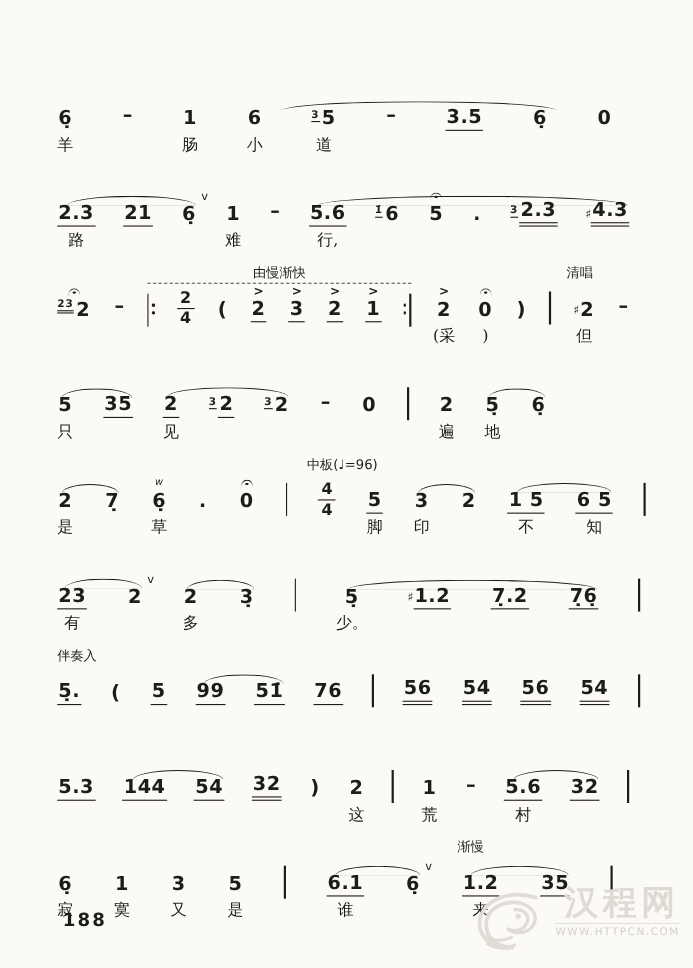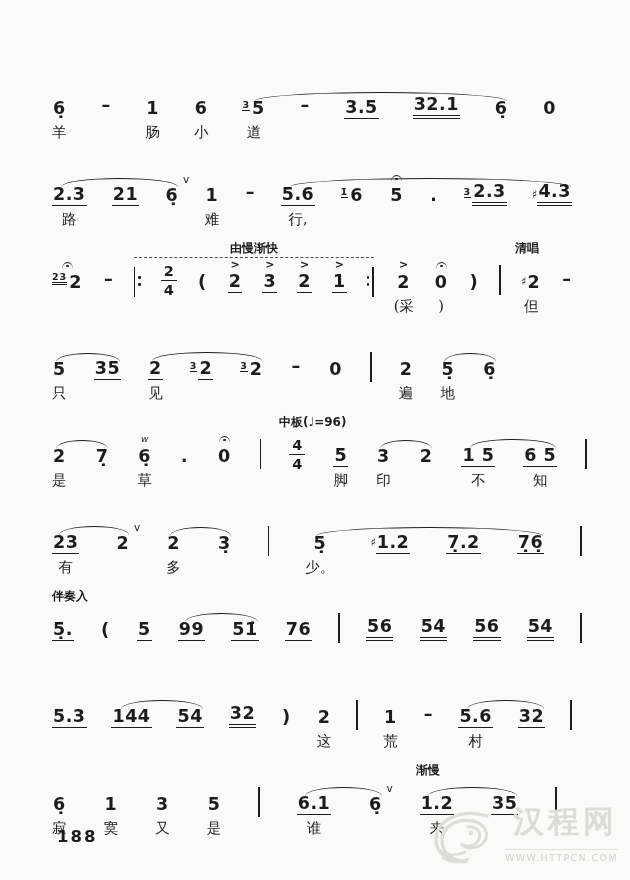--- a/index.html
+++ b/index.html
@@ -37,29 +37,29 @@
   .parenn{font-weight:600;font-size:18px;}
   .ts{display:flex;flex-direction:column;align-items:center;line-height:1;font-weight:bold;
       font-size:14.5px;margin-bottom:-2px;}
   .ts .den{border-top:1.4px solid var(--ink);padding:2px 3px 0;margin-top:1.5px;}
   .ts .numr{padding:0 3px;}
   .rpt{display:flex;align-items:center;gap:2.5px;margin-bottom:-2px;}
   .rpt .dots{display:flex;flex-direction:column;gap:4px;}
   .rpt .dots i{width:2.7px;height:2.7px;background:var(--ink);border-radius:50%;display:block;}
   .slur{position:absolute;height:8px;border-top:1.6px solid var(--ink);
         border-radius:50% 50% 0 0/100% 100% 0 0;pointer-events:none;}
-  .annotation{position:absolute;top:1px;font-size:12px;line-height:1.2;white-space:nowrap;font-weight:700;}
+  .annotation{position:absolute;top:1px;font-size:12px;line-height:1.2;white-space:nowrap;font-weight:400;}
   .annotation.bracket{text-align:center;border-bottom:1px dashed #4a4a4a;padding-bottom:2px;}
   .page-number{position:absolute;left:57px;bottom:34px;font-size:16.5px;font-weight:600;letter-spacing:2px;}
   .watermark{position:absolute;right:12px;bottom:8px;display:flex;align-items:flex-start;gap:0;}
   .wm-text{display:flex;flex-direction:column;align-items:flex-end;}
   .wm-site{font-size:31px;font-weight:bold;font-family:"DejaVu Serif","Liberation Serif",serif;
            color:#dedbd4;letter-spacing:4px;line-height:1;}
   .wm-url{font-size:9.5px;letter-spacing:1.4px;color:#d3d0c9;border-top:1px solid #e4e1da;
-          padding-top:2px;margin-top:12px;font-family:"DejaVu Sans",sans-serif;}
+          padding-top:2px;margin-top:2px;font-family:"DejaVu Sans",sans-serif;}
 </style>
 </head>
 <body style="--ink: #1e1c1a; --paper: #fbfaf6;">
 
 <div class="page-wrap">
   <div class="score">
       <div class="system" style="width: 505px;">
         <div class="notes-row">
           <div class="token note">
             <div class="tmark"></div>
@@ -101,27 +101,20 @@
             <div class="tmark"></div>
             <div class="numline">
               <span class="num dashn">–</span>
             </div>
             <div class="lyric"></div>
           </div>
           <div class="token note">
             <div class="tmark"></div>
             <div class="numline">
               <span class="num u1">3.5</span>
-            </div>
-            <div class="lyric"></div>
-          </div>
-          <div class="token note">
-            <div class="tmark"></div>
-            <div class="numline">
-              <span class="num u2">32.1</span>
             </div>
             <div class="lyric"></div>
           </div>
           <div class="token note">
             <div class="tmark"></div>
             <div class="numline">
               <span class="num">6̣</span>
             </div>
             <div class="lyric"></div>
           </div>

